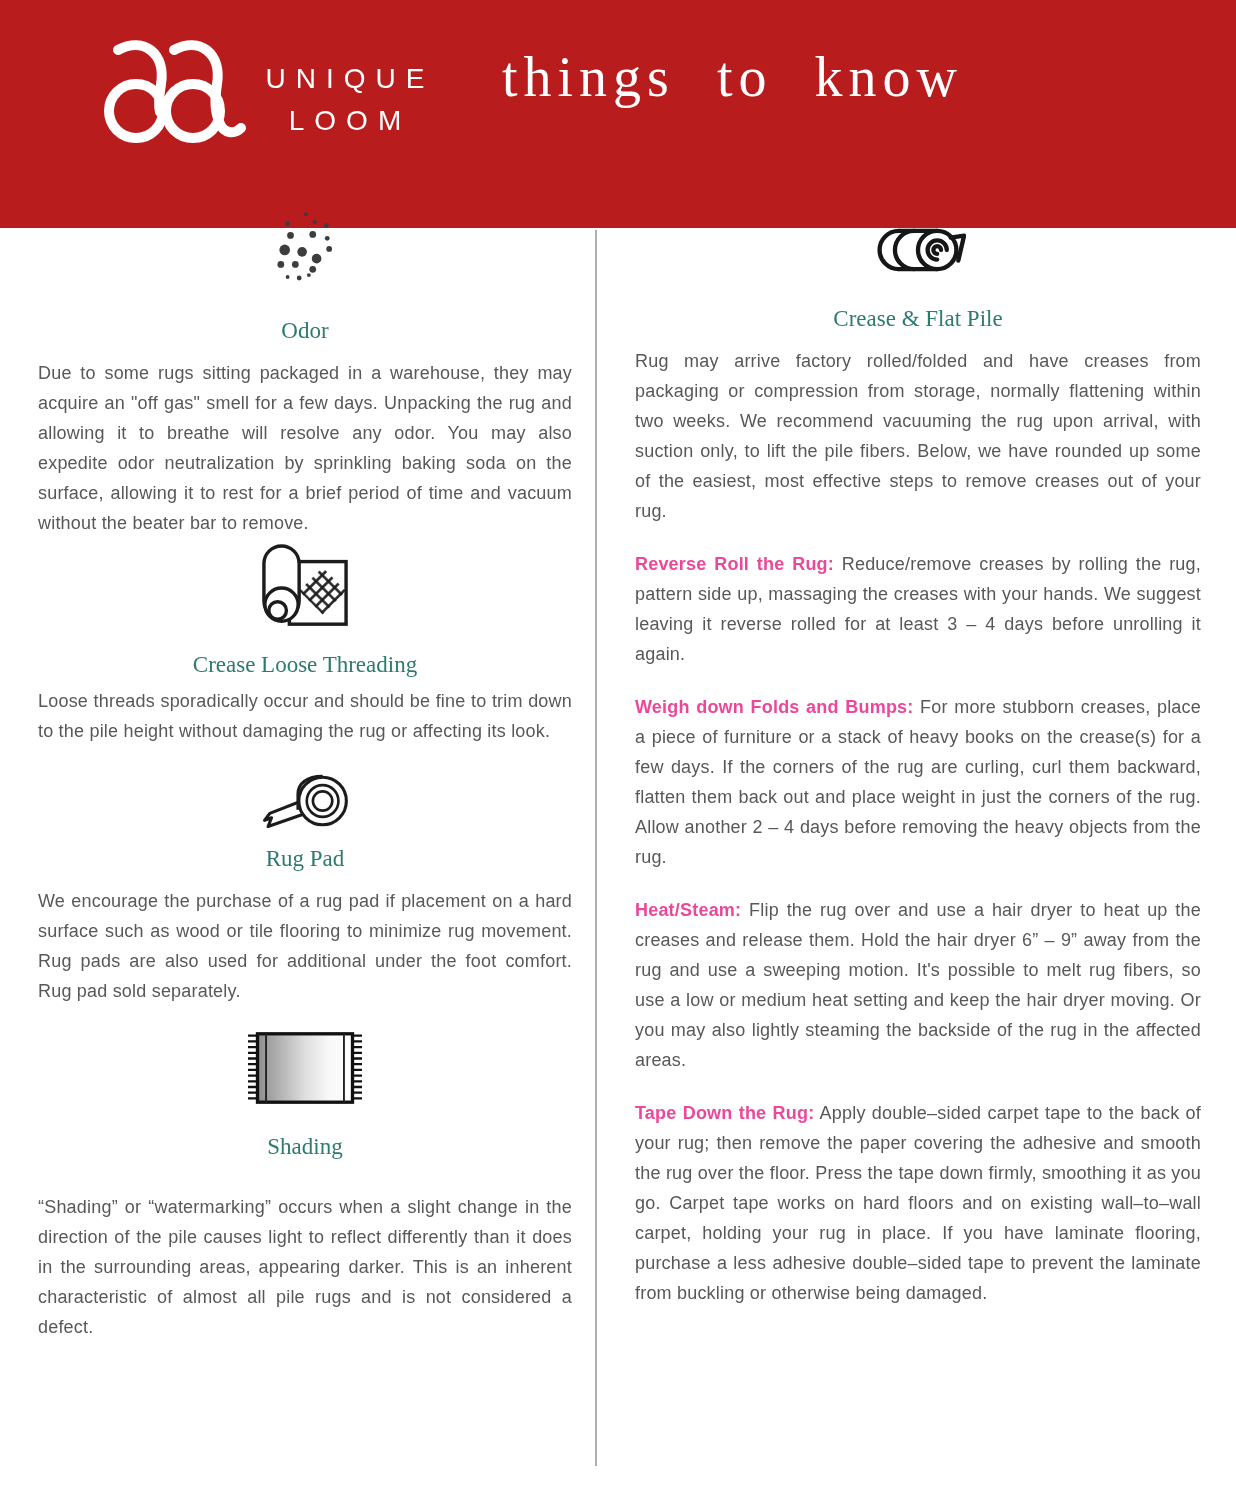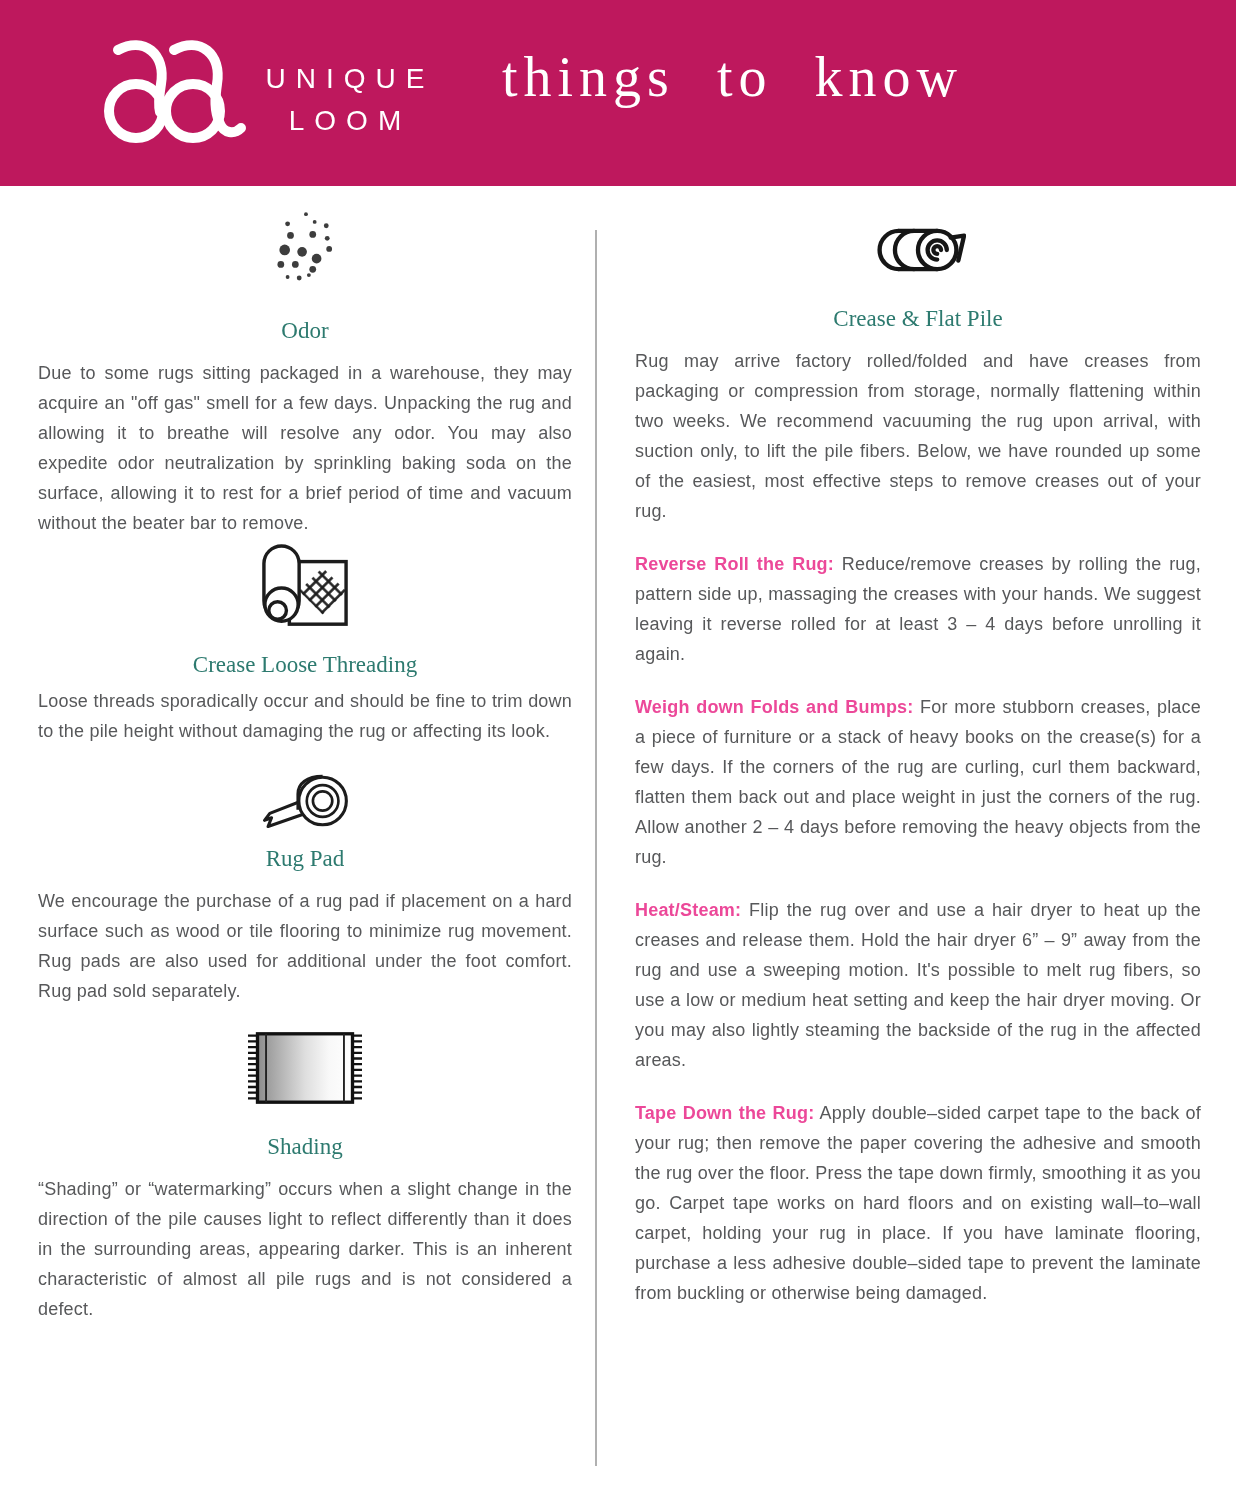--- a/index.html
+++ b/index.html
@@ -2,21 +2,21 @@
 <html><head>
 <meta charset="utf-8">
 <style>
   html,body { margin:0; padding:0; background:#ffffff; }
   .page {
     position:relative; width:1236px; height:1500px; overflow:hidden;
     background:#ffffff; font-family:"Liberation Sans", sans-serif;
   }
 
   
-  .banner { position:absolute; left:0; top:0; width:1236px; height:186px; background:#be185d; }
+  .banner { position:absolute; left:0; top:0; width:1236px; height:228px; background:#b91c1c; }
   .brand-mark { position:absolute; left:96px; top:34px; width:160px; height:115px; }
   .brand-word { position:absolute; left:250px; top:58px; width:200px; text-align:center;
     color:#ffffff; font-size:28px; letter-spacing:10px; line-height:42px; font-weight:400; }
   .banner-title { position:absolute; left:502px; top:18px; width:700px;
     font-family:"Liberation Serif", serif; font-weight:400; color:#ffffff;
     font-size:56px; line-height:118px; letter-spacing:6px; word-spacing:22px; white-space:nowrap; }
 
   
   .divider { position:absolute; left:595px; top:230px; width:2px; height:1236px; background:#b0b0b0; }
   .col-left  { position:absolute; left:38px;  top:186px; width:534px; }
@@ -32,21 +32,21 @@
   .sec-odor      h2 { margin-top:20px; }
   .sec-odor      p  { margin-top:6px; }
   .sec-threading .icon-wrap { margin-top:6px; }
   .sec-threading h2 { margin-top:12px; }
   .sec-threading p  { margin-top:0; }
   .sec-rugpad    .icon-wrap { margin-top:26px; }
   .sec-rugpad    h2 { margin-top:8px; }
   .sec-rugpad    p  { margin-top:6px; }
   .sec-shading   .icon-wrap { margin-top:24px; }
   .sec-shading   h2 { margin-top:20px; }
-  .sec-shading   p  { margin-top:6px; }
+  .sec-shading   p  { margin-top:24px; }
 
   .sec-crease .icon-wrap { margin-top:40px; }
   .sec-crease h2 { margin-top:24px; }
   .sec-crease p.intro { margin-top:6px; }
   .sec-crease p.tip { margin-top:23px; }
 </style>
 </head>
 <body>
 
 <div class="page">

